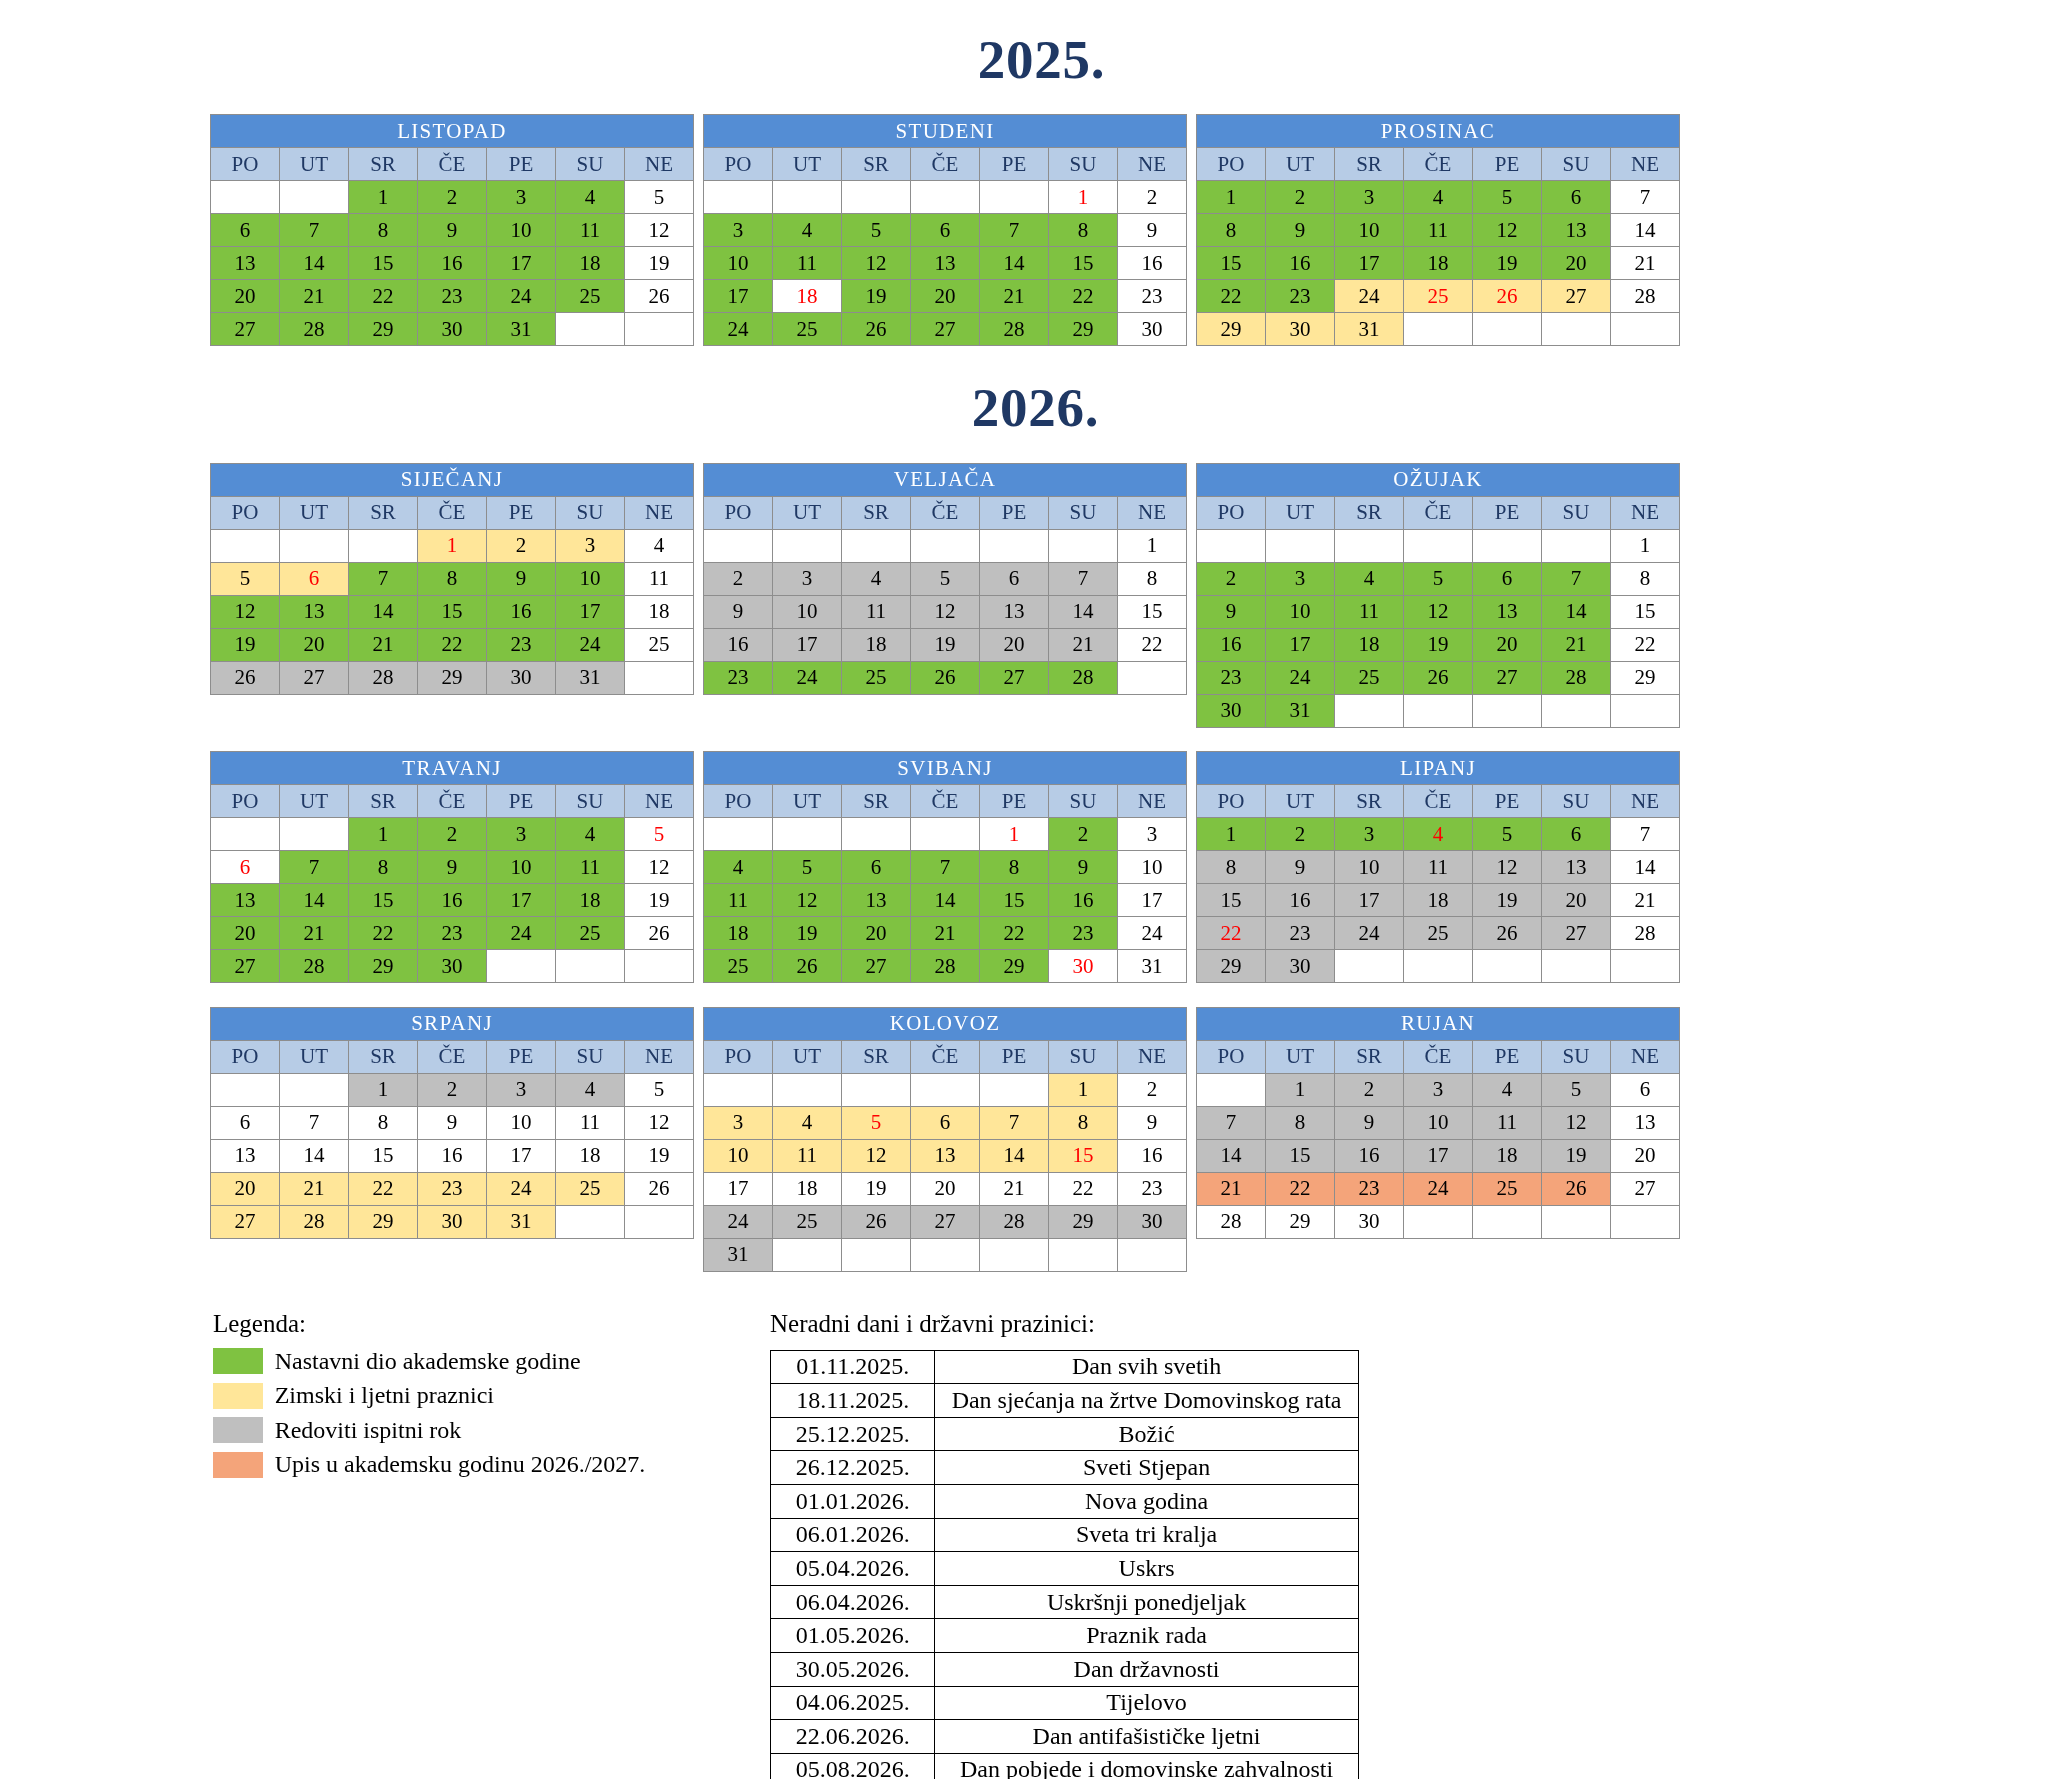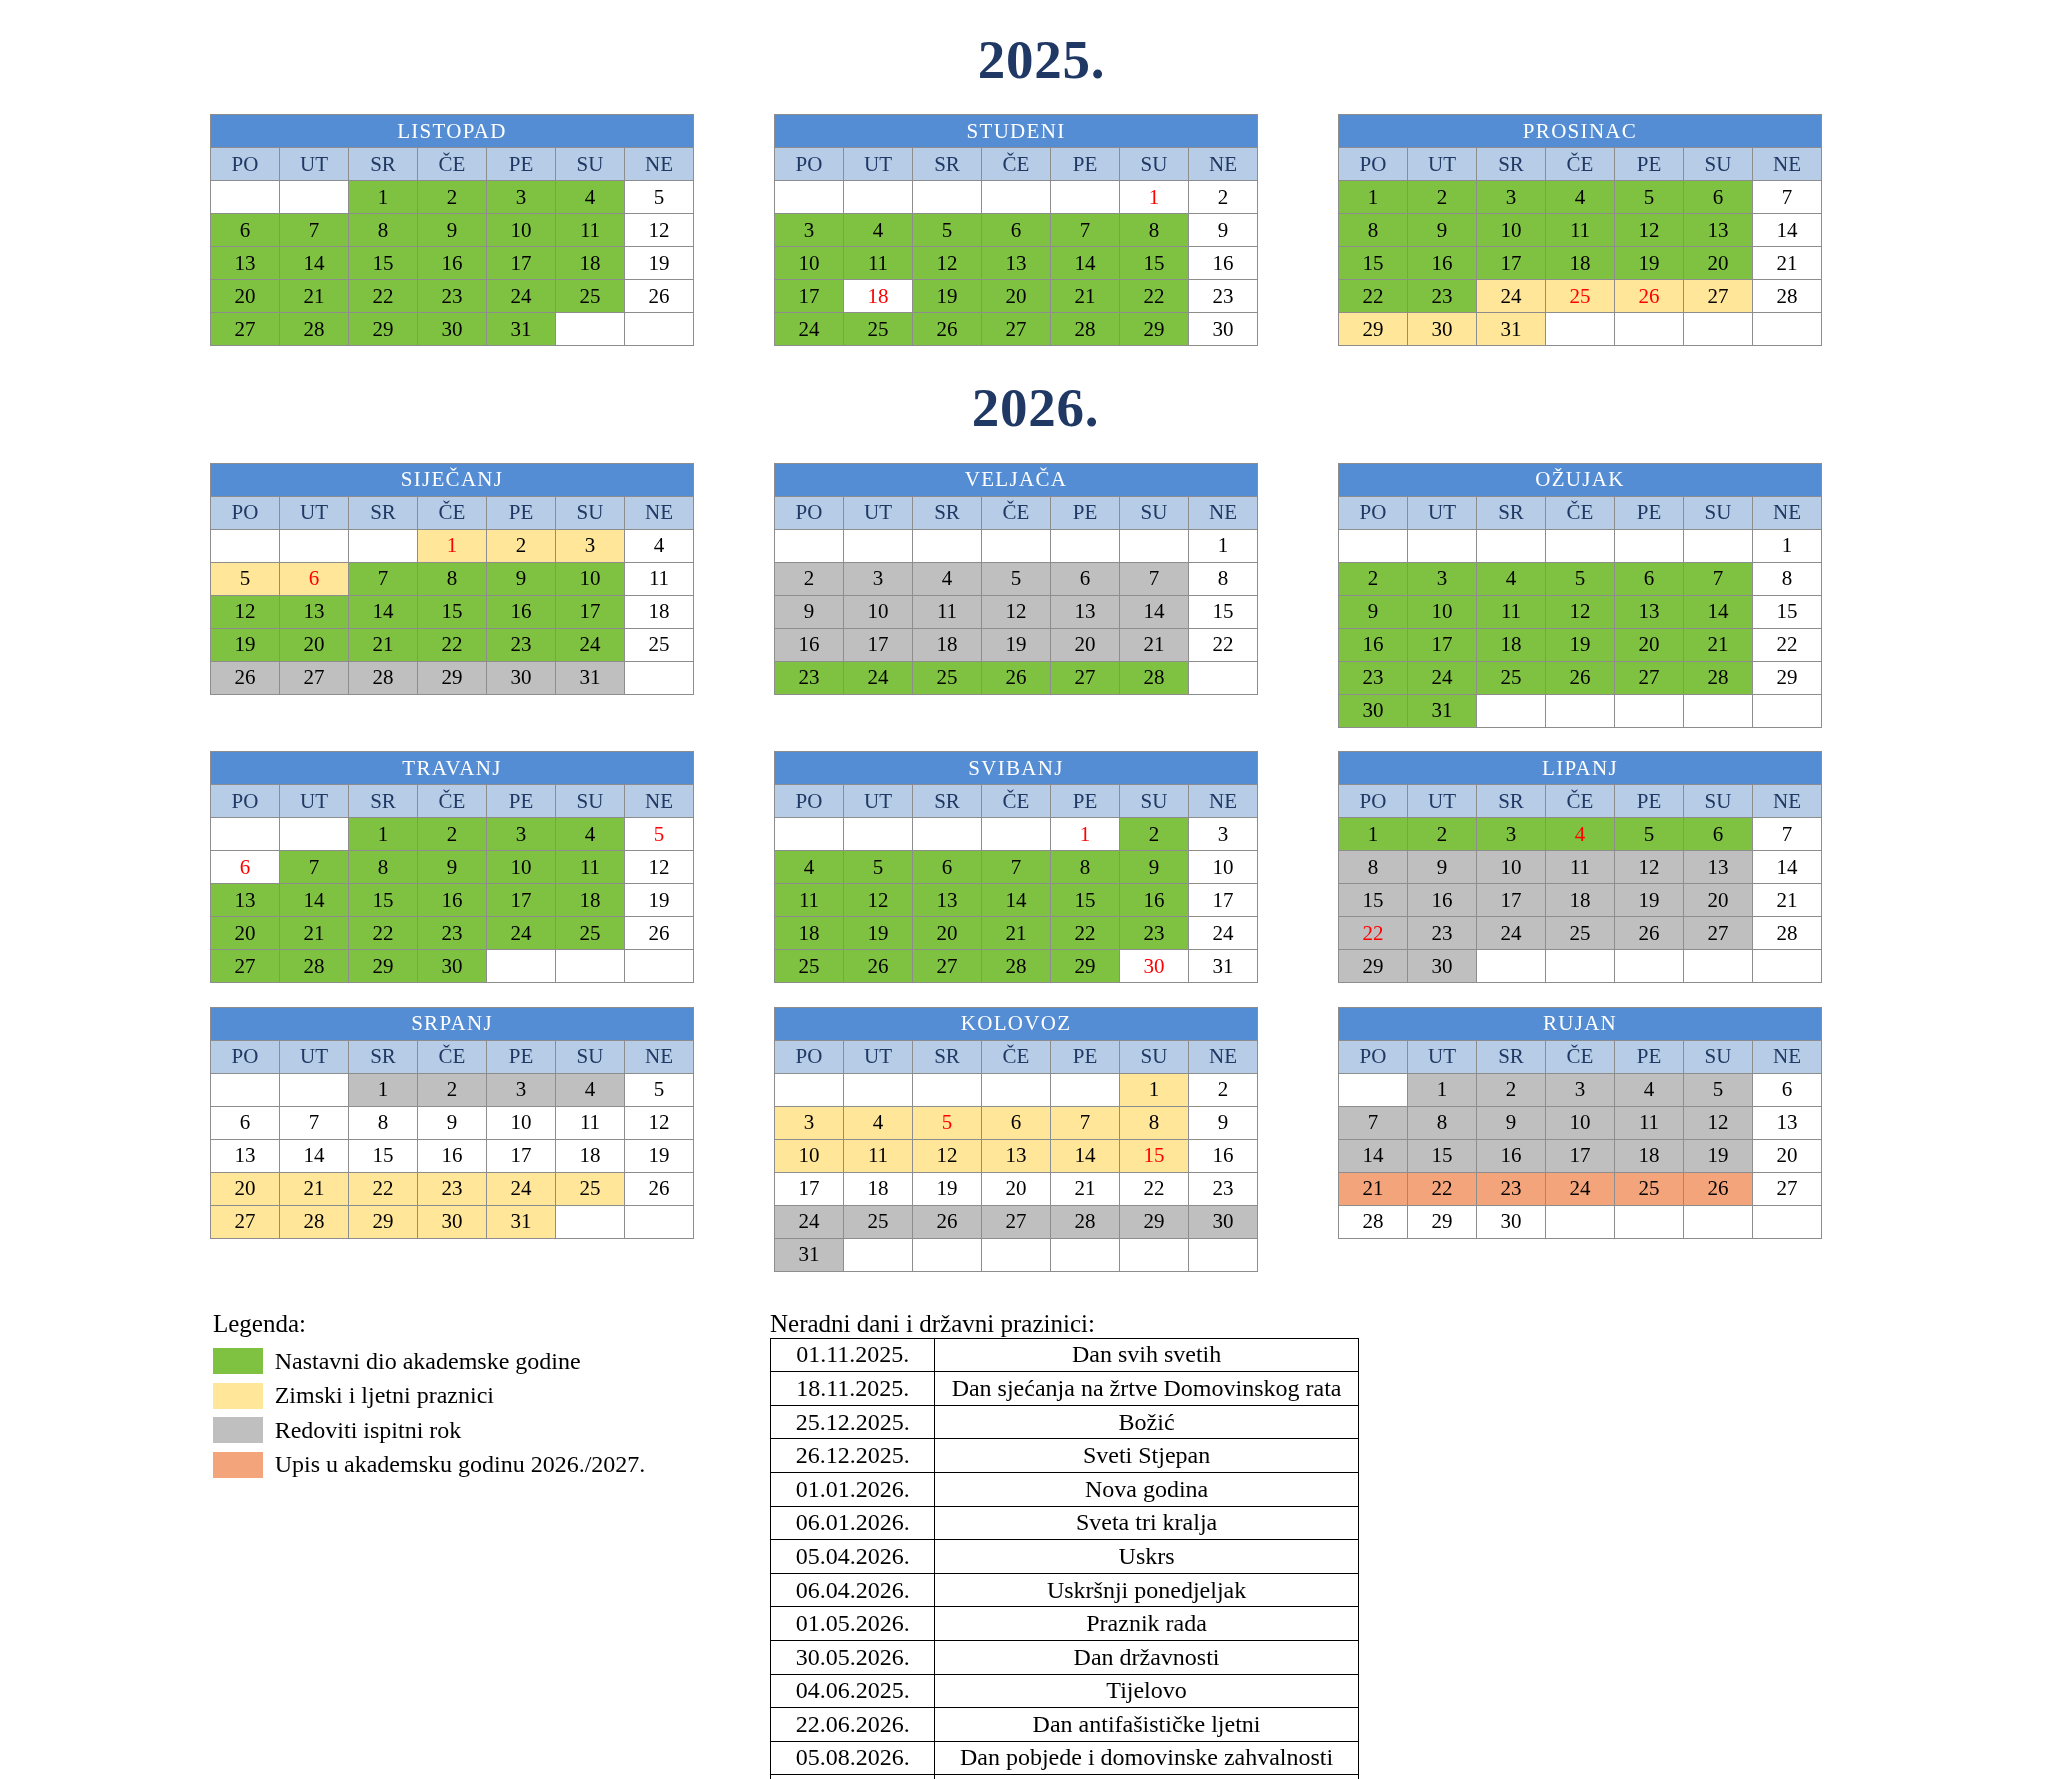--- a/index.html
+++ b/index.html
@@ -32,21 +32,21 @@
   #year-2026-title { margin-top: 30px; margin-bottom: 1px; }
 
   .months-row {
     display: flex;
     justify-content: flex-start;
     gap: 80px;
     padding-left: 210px;
     margin-top: 23.4px;
   }
   .month {
-    width: 484px;
+    width: 413px;
   }
   table.cal {
     border-collapse: collapse;
     table-layout: fixed;
     width: 484px;
   }
   table.cal td, table.cal th {
     border: 0.8px solid #8d8d8d;
     text-align: center;
     font-size: 21px;
@@ -106,21 +106,21 @@
     margin-right: 11.7px;
     display: inline-block;
     border: 0;
     flex: 0 0 auto;
   }
   .holidays {
     margin-left: 73px;
   }
   .holidays-title {
     font-size: 25px;
-    margin-bottom: 0;
+    margin-bottom: 12px;
     font-family: "Liberation Serif", serif;
   }
   table.holidays-table {
     border-collapse: collapse;
     table-layout: fixed;
   }
   table.holidays-table td {
     border: 0.8px solid #000000;
     font-size: 24px;
     height: 31px;

